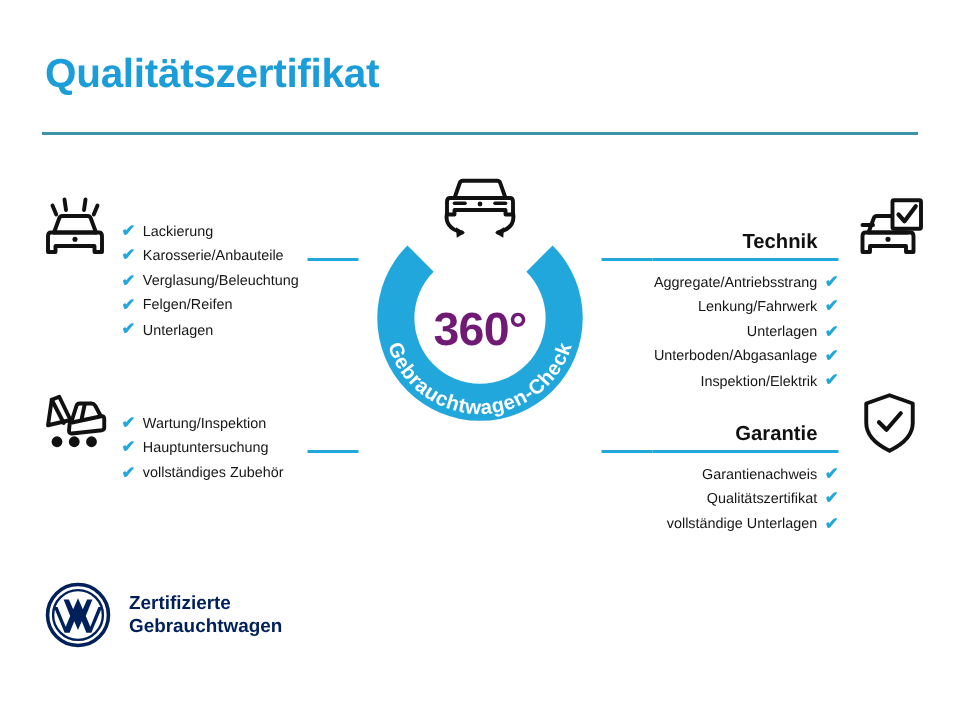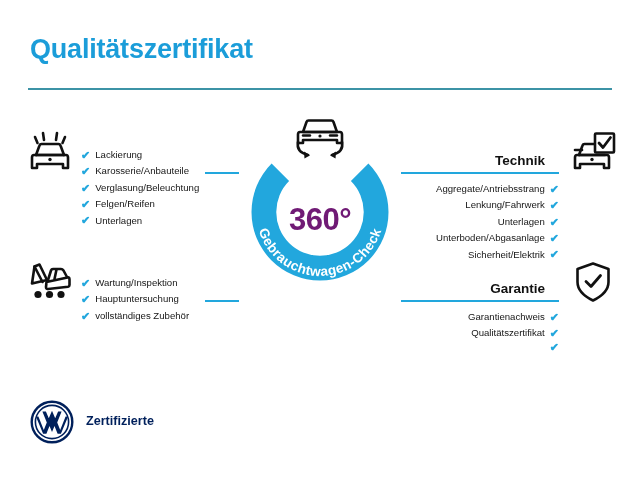--- a/index.html
+++ b/index.html
@@ -158,21 +158,21 @@
     left: 58px;
     top: -8px;
     width: 68px;
     height: 52px;
   }
 
   
   #footer {
     position: absolute;
     left: 30px;
-    top: 400px;
+    top: 388px;
     display: flex;
     align-items: center;
     gap: 12px;
     justify-content: center;
   }
   .vw-text {
     font-size: 12.6px;
     font-weight: bold;
     color: #00205b;
     line-height: 15.5px;
@@ -302,41 +302,42 @@
         </li>
       <li>
           <span>Unterlagen</span>
           <span class="check">✔</span>
         </li>
       <li>
           <span>Unterboden/Abgasanlage</span>
           <span class="check">✔</span>
         </li>
       <li>
-          <span>Sicherheit/Elektrik</span>
+          <span>Inspektion/Elektrik</span>
           <span class="check">✔</span>
         </li>
     </ul>
   </div>
 
   <div class="block right" id="block-garantie">
     <div class="block-head">
       <div class="sec-title">Garantie</div>
       <div class="sec-rule"></div>
     </div>
     <ul class="list">
       <li>
           <span>Garantienachweis</span>
           <span class="check">✔</span>
         </li>
       <li>
           <span>Qualitätszertifikat</span>
           <span class="check">✔</span>
         </li>
       <li>
+          <span>vollständige Unterlagen</span>
           <span class="check">✔</span>
         </li>
     </ul>
   </div>
 
   <div class="ext-rule" id="ext-l1"></div>
   <div class="ext-rule" id="ext-l2"></div>
   <div class="ext-rule" id="ext-r1"></div>
   <div class="ext-rule" id="ext-r2"></div>
 
@@ -379,16 +380,17 @@
     <svg width="44" height="44" viewBox="0 0 44 44">
       <circle cx="22" cy="22" r="20.3" fill="none" stroke="#00205b" stroke-width="2.4"></circle>
       <circle cx="22" cy="22" r="16.6" fill="none" stroke="#00205b" stroke-width="1.6"></circle>
       <path d="M22 10.8 L25.2 18.2 L28.1 11.6 L31.6 11.6 L27.2 22.6
                L30.2 29.9 L35.6 16.6 L38.1 16.6 L30.9 33.8 L27.6 33.8 L24.5 26.1
                L22 32.0 L19.5 26.1 L16.4 33.8 L13.1 33.8 L5.9 16.6 L8.4 16.6
                L13.8 29.9 L16.8 22.6 L12.4 11.6 L15.9 11.6 L18.8 18.2 Z" fill="#00205b"></path>
     </svg>
     <div>
       <div class="vw-text">Zertifizierte</div>
+      <div class="vw-text">Gebrauchtwagen</div>
     </div>
   </div>
 
 </div>
 
 </body></html>

